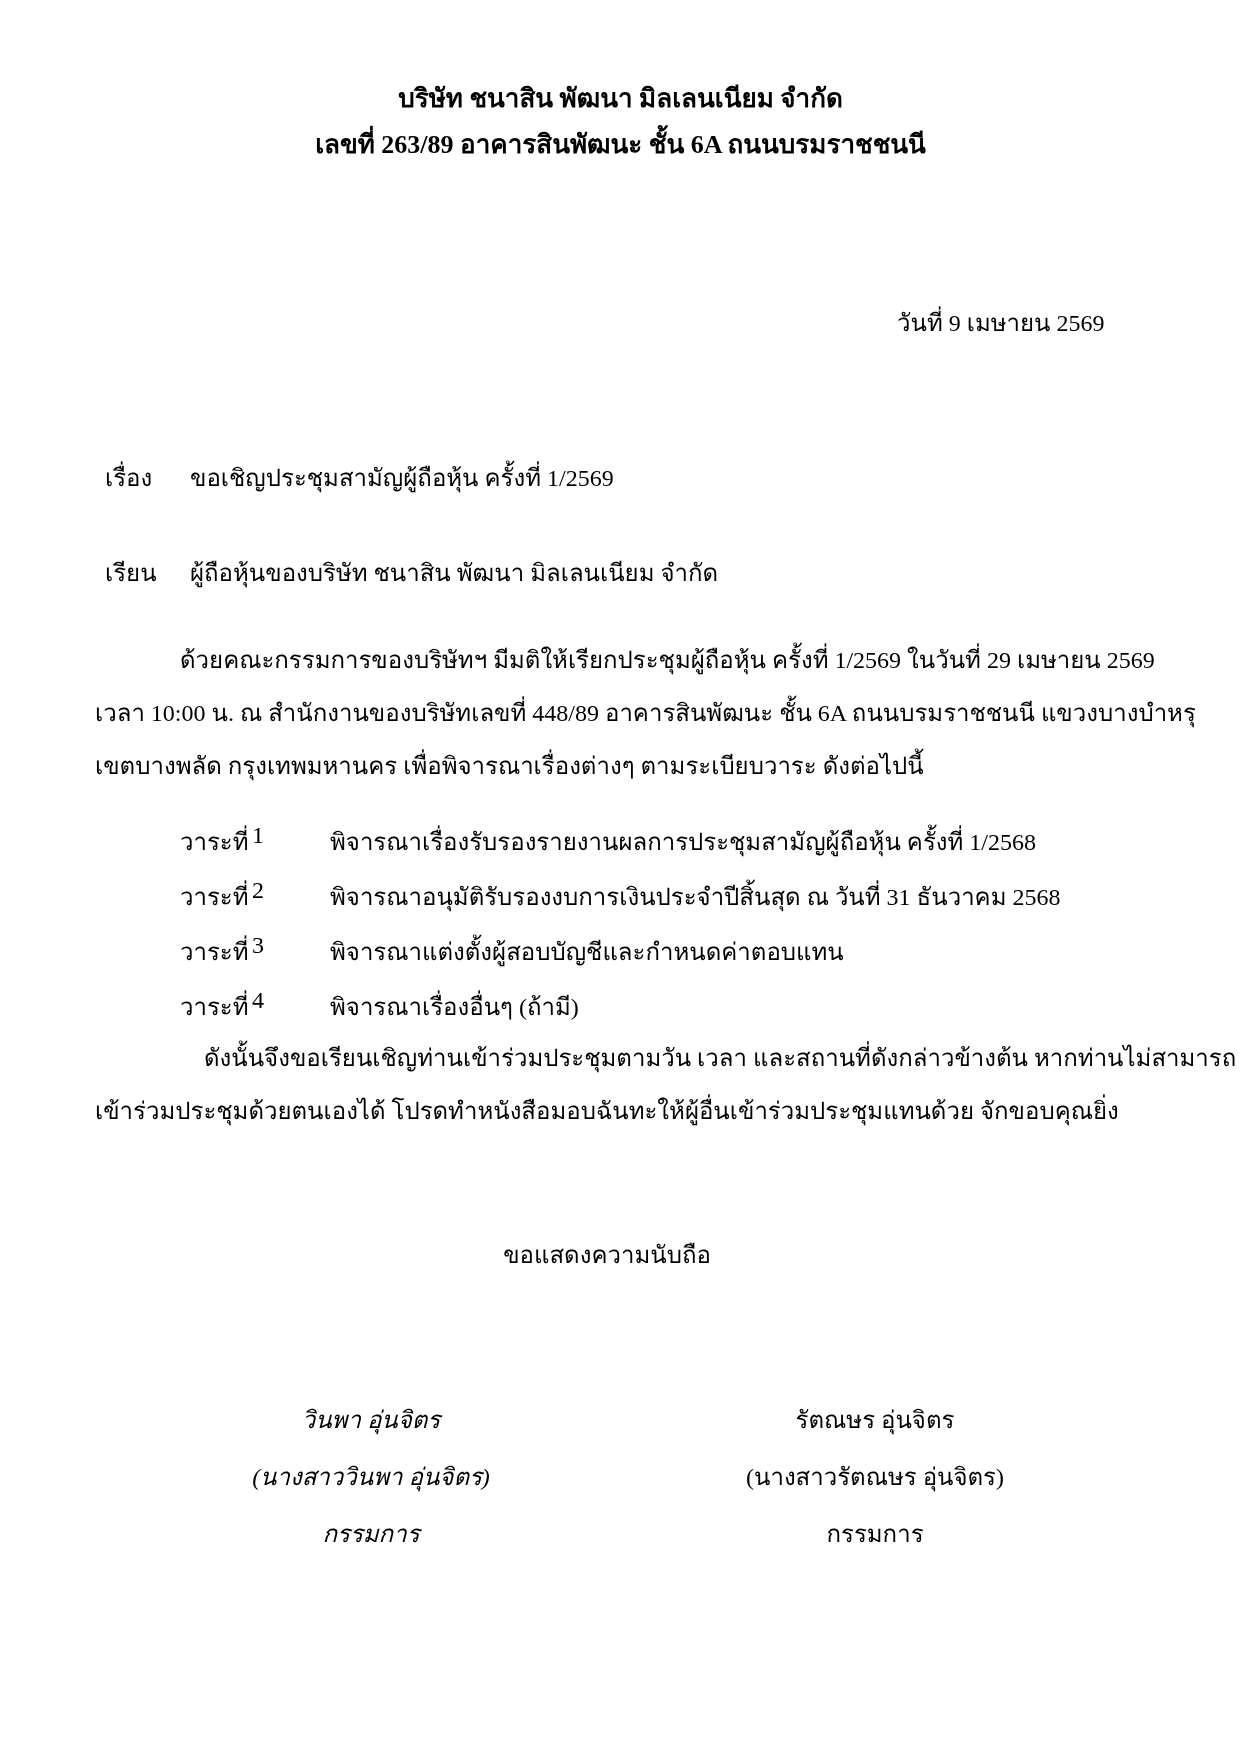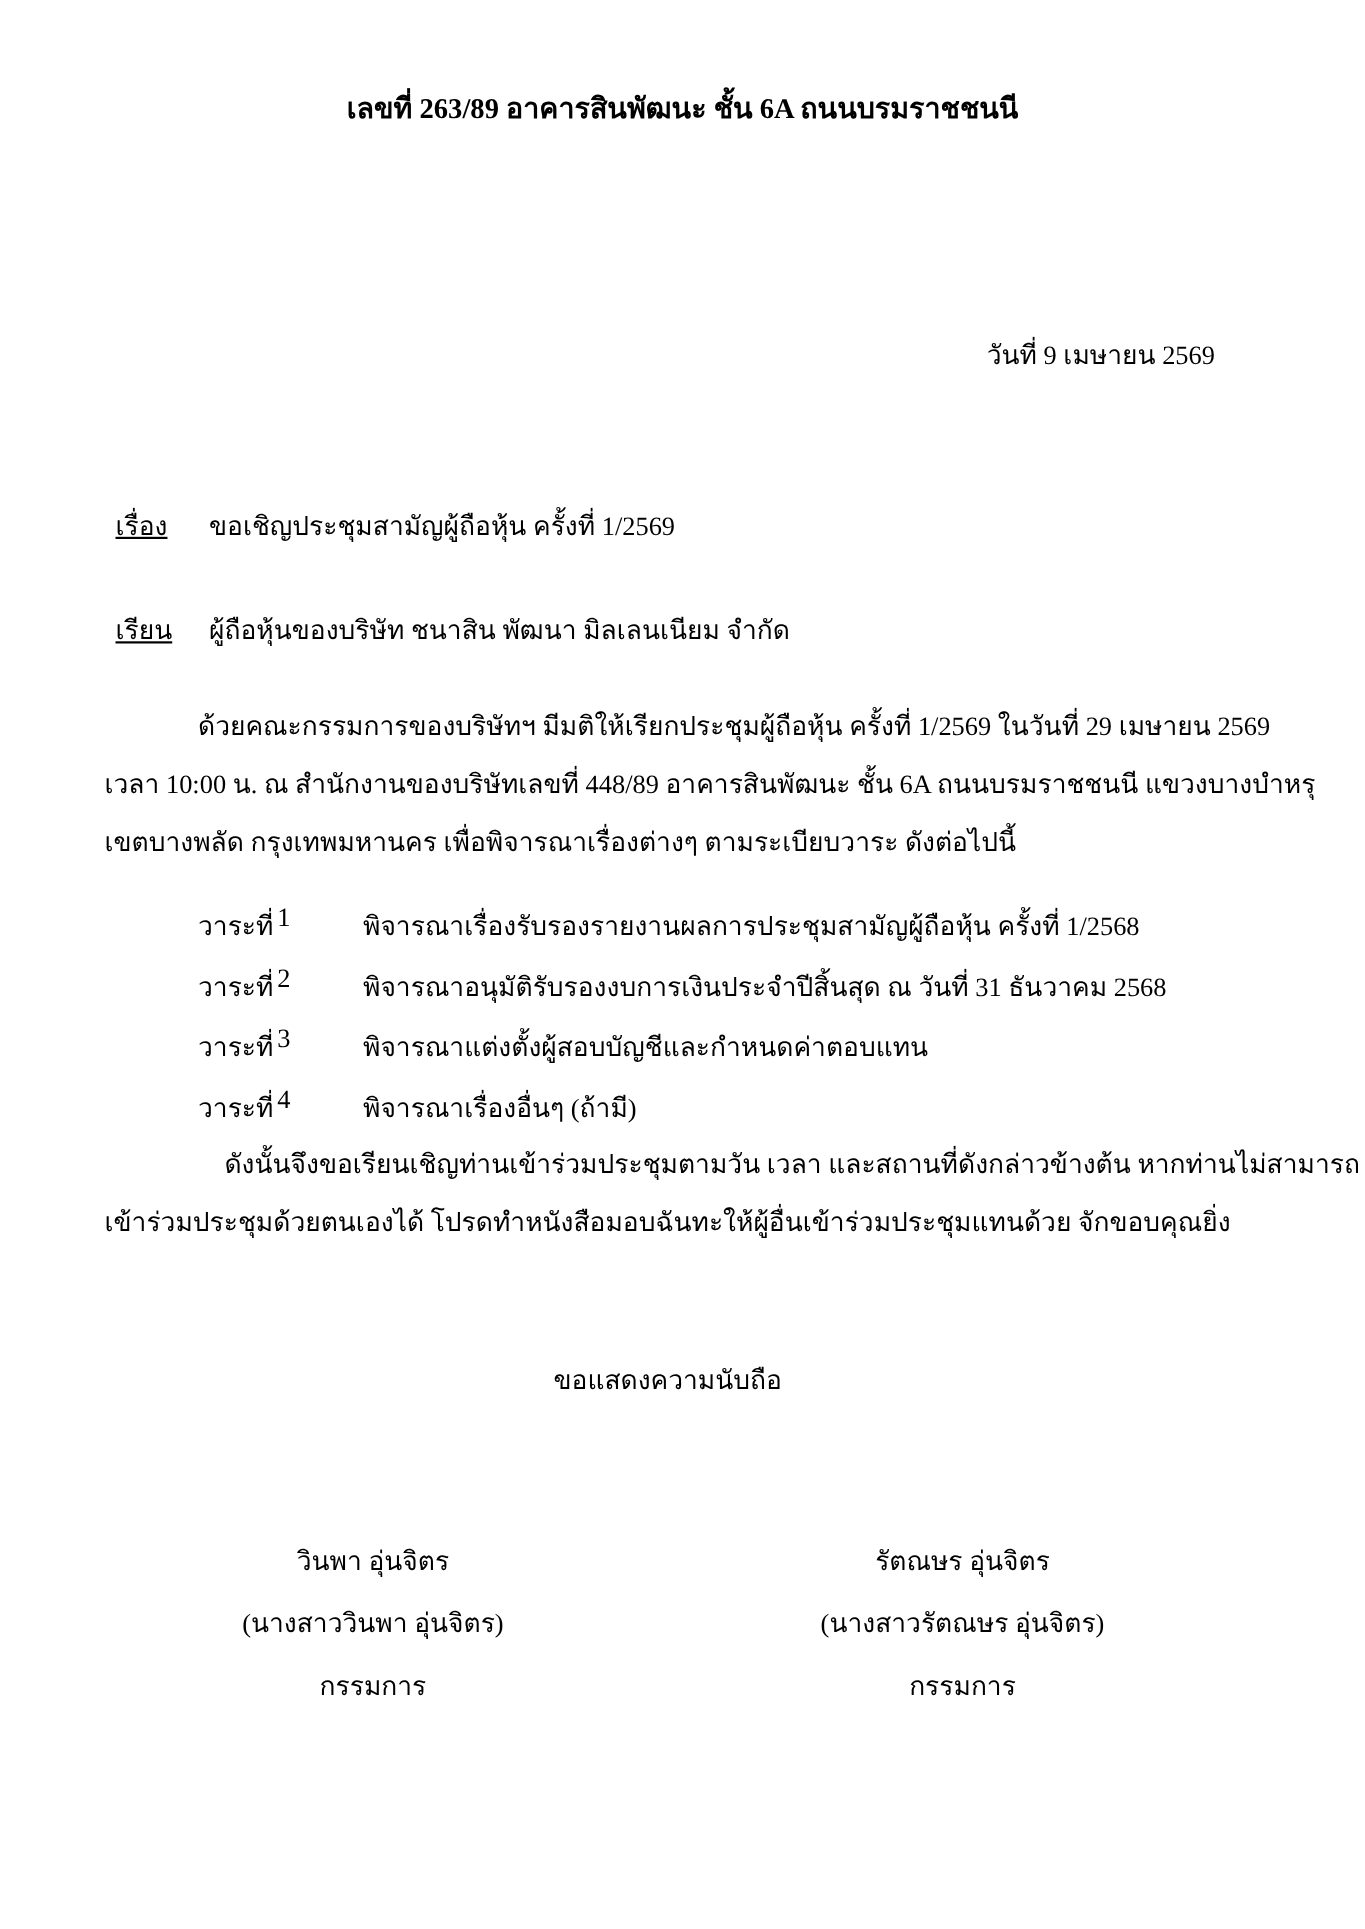--- a/index.html
+++ b/index.html
@@ -23,21 +23,21 @@
     position: absolute;
     top: 76px;
     left: 0;
     width: 100%;
     text-align: center;
     font-weight: bold;
     font-size: 26px;
     line-height: 46px;
   }
   .date-line   { top: 303px; left: 897px; }
-  .label-col   { left: 105px; text-decoration: underline; }
+  .label-col   { left: 105px; }
   .text-col    { left: 190px; text-align: center; }
   .subject-row    { top: 458px; }
   .recipient-row  { top: 553px; }
   .body-line-0 { top: 640px; left: 180px; }
   .body-line-1 { top: 693px; left: 95px; }
   .body-line-2 { top: 746px; left: 95px; }
   .agenda-row-0 { top: 822px; }
   .agenda-row-1 { top: 877px; }
   .agenda-row-2 { top: 932px; }
   .agenda-row-3 { top: 987px; }
@@ -50,30 +50,31 @@
     top: 1235px;
     left: 607px;
     transform: translateX(-50%);
   }
   .sig-col {
     position: absolute;
     top: 1405px;
     width: 450px;
     text-align: center;
   }
-  .sig-col-left  { left: 114px; }
+  .sig-col-left  { left: 146px; font-style: italic; }
   .sig-col-right { left: 650px; }
   .sig-row { line-height: 30px; margin-bottom: 27px; white-space: nowrap; }
 </style>
 </head>
 <body>
 
 <div class="page">
 
   <div class="letterhead">
+    <div>บริษัท ชนาสิน พัฒนา มิลเลนเนียม จำกัด</div>
     <div>เลขที่  263/89 อาคารสินพัฒนะ ชั้น 6A ถนนบรมราชชนนี</div>
   </div>
 
   <div class="abs date-line">วันที่  9 เมษายน 2569</div>
 
   <div class="abs label-col subject-row">เรื่อง</div>
   <div class="abs text-col subject-row">ขอเชิญประชุมสามัญผู้ถือหุ้น ครั้งที่ 1/2569</div>
 
   <div class="abs label-col recipient-row">เรียน</div>
   <div class="abs text-col recipient-row">ผู้ถือหุ้นของบริษัท ชนาสิน พัฒนา มิลเลนเนียม จำกัด</div>

